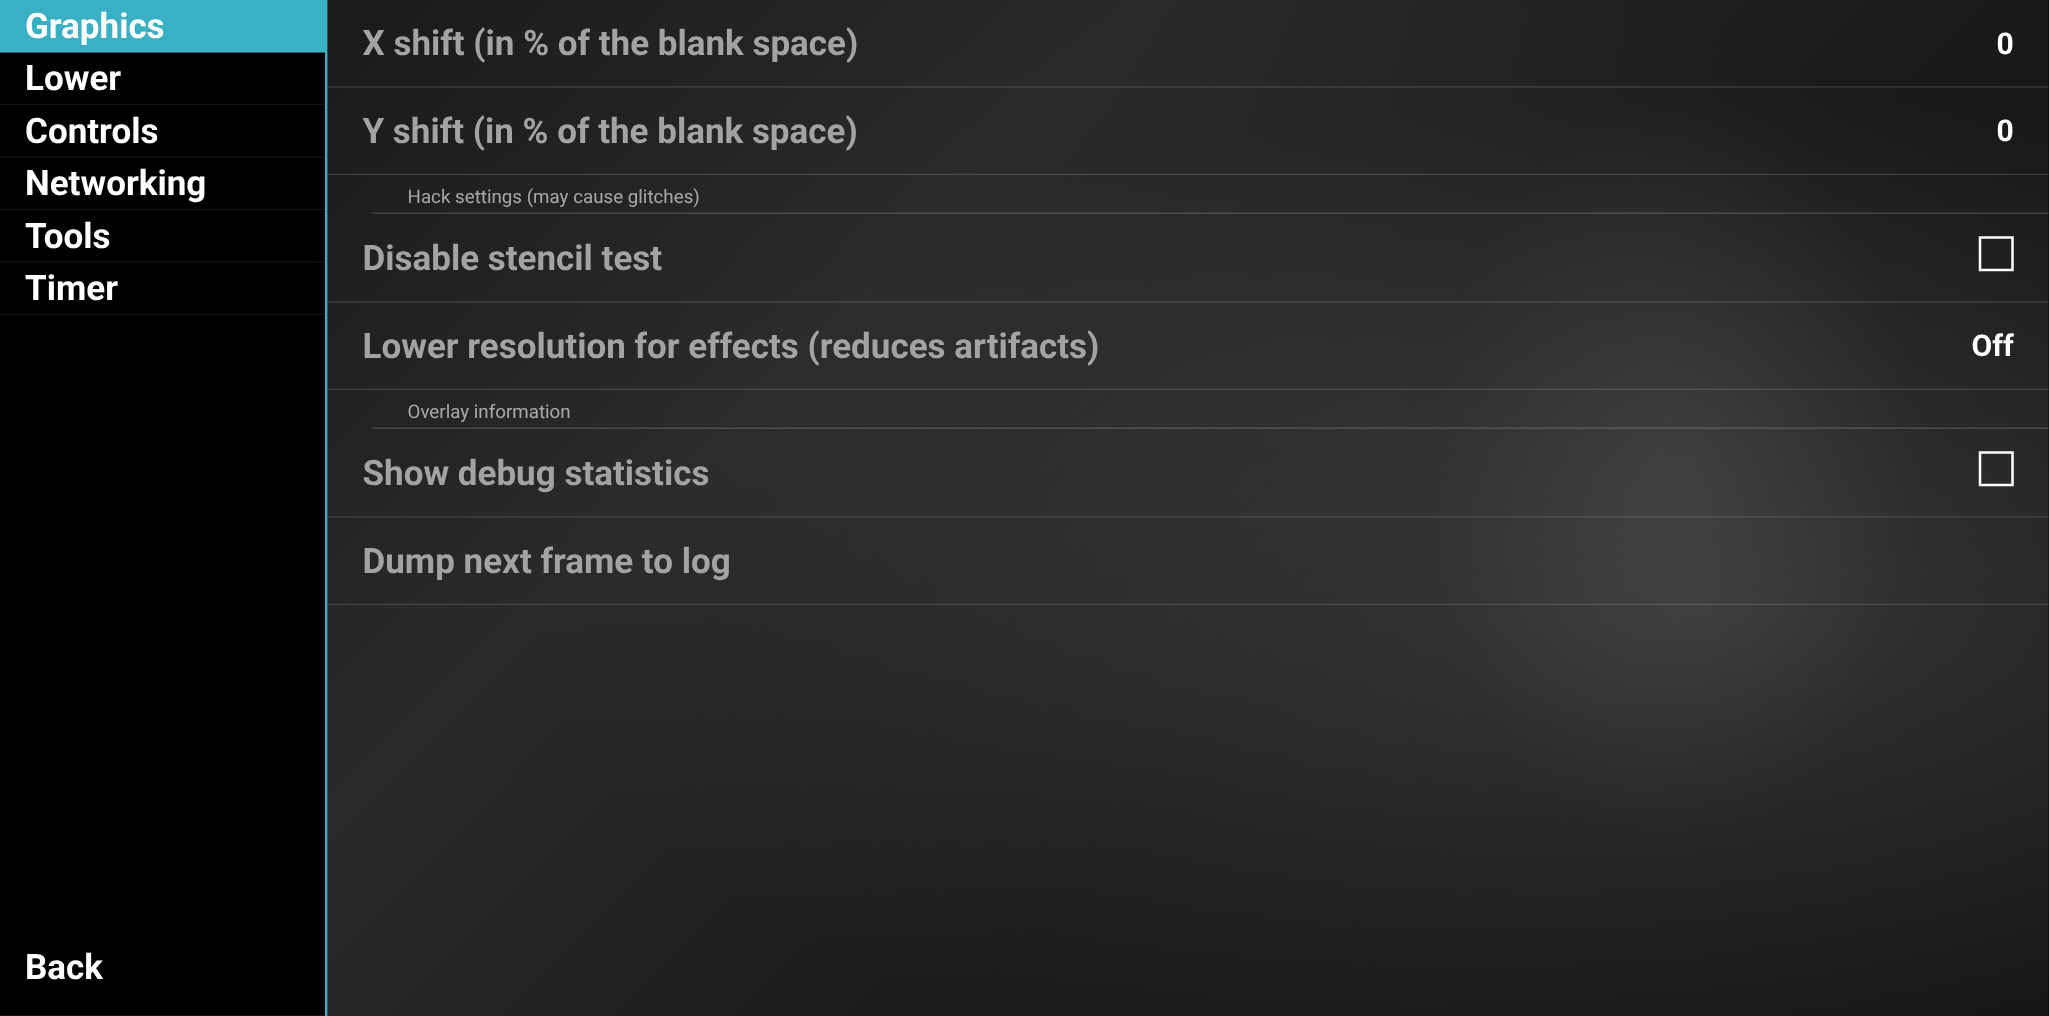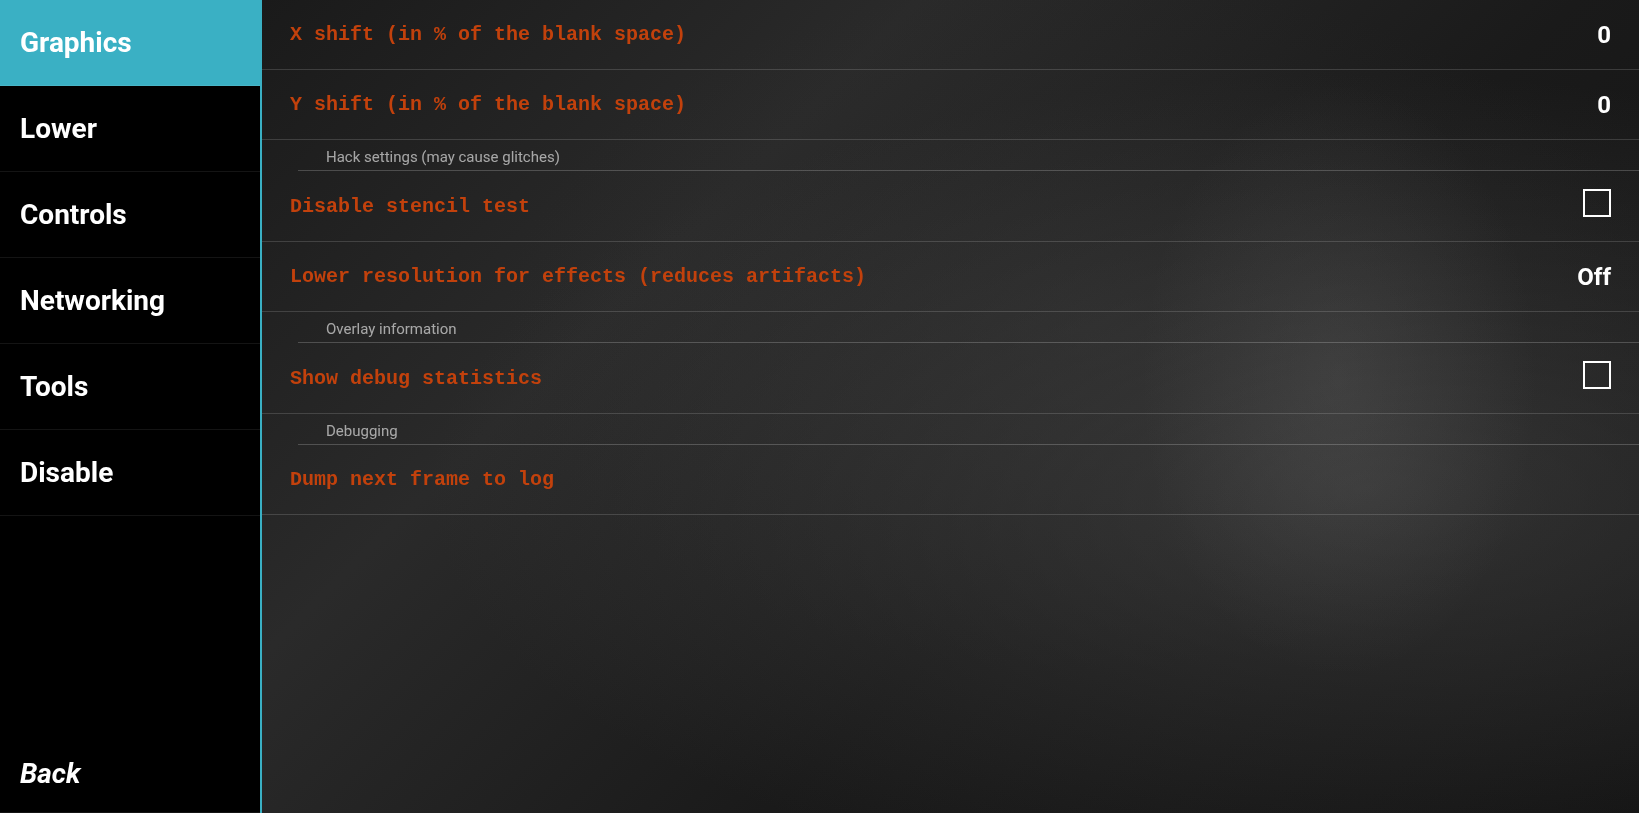--- a/index.html
+++ b/index.html
@@ -19,37 +19,36 @@
       min-width: 262px;
       height: 813px;
       background: rgba(0,0,0,0.75);
       display: flex;
       flex-direction: column;
       z-index: 10;
       border-right: 2px solid #3ab0c4;
     }
 
     .sidebar-item {
-      padding: 26px 20px;
+      padding: 4px 20px;
       font-size: 28px;
       font-weight: bold;
       color: #fff;
       cursor: pointer;
       border-bottom: 1px solid rgba(255,255,255,0.08);
     }
 
     .sidebar-item.active {
       background: #3ab0c4;
       color: #fff;
     }
 
     .sidebar-item.back {
       margin-top: auto;
       padding: 22px 20px;
-      font-style: italic;
     }
 
     
     .main {
       flex: 1;
       height: 813px;
       position: relative;
       overflow: hidden;
     }
 
@@ -92,24 +91,23 @@
       border-bottom: 1px solid rgba(255,255,255,0.15);
       min-height: 70px;
       cursor: pointer;
     }
 
     .settings-row.active-row {
       background: rgba(58, 176, 196, 0.25);
     }
 
     .settings-row-label {
-      font-size: 20px;
+      font-size: 28px;
       font-weight: bold;
-      color: #c2410c;
-      font-family: Liberation Mono, monospace;
+      color: #a3a3a3;
     }
 
     .settings-row-value {
       font-size: 24px;
       font-weight: bold;
       color: #fff;
       white-space: nowrap;
       margin-left: 20px;
     }
 
@@ -144,21 +142,21 @@
   <div class="sidebar-item">
     <span>Controls</span>
   </div>
   <div class="sidebar-item">
     <span>Networking</span>
   </div>
   <div class="sidebar-item">
     <span>Tools</span>
   </div>
   <div class="sidebar-item">
-    <span>Disable</span>
+    <span>Timer</span>
   </div>
   <div style="flex:1"></div>
   <div class="sidebar-item back">
     <span>Back</span>
   </div>
 </div>
 
 <div class="main">
   <div class="bg"></div>
   <div class="settings-list">
@@ -178,19 +176,18 @@
       </div>
       <div class="settings-row">
         <span class="settings-row-label">Lower resolution for effects (reduces artifacts)</span>
         <span class="settings-row-value">Off</span>
       </div>
       <div class="section-header">Overlay information</div>
       <div class="settings-row">
         <span class="settings-row-label">Show debug statistics</span>
         <span class="settings-row-value"><span class="checkbox-icon"></span></span>
       </div>
-      <div class="section-header">Debugging</div>
       <div class="settings-row">
         <span class="settings-row-label">Dump next frame to log</span>
         <span class="settings-row-value"></span>
       </div>
     </div>
 </div>
 
 </body></html>

